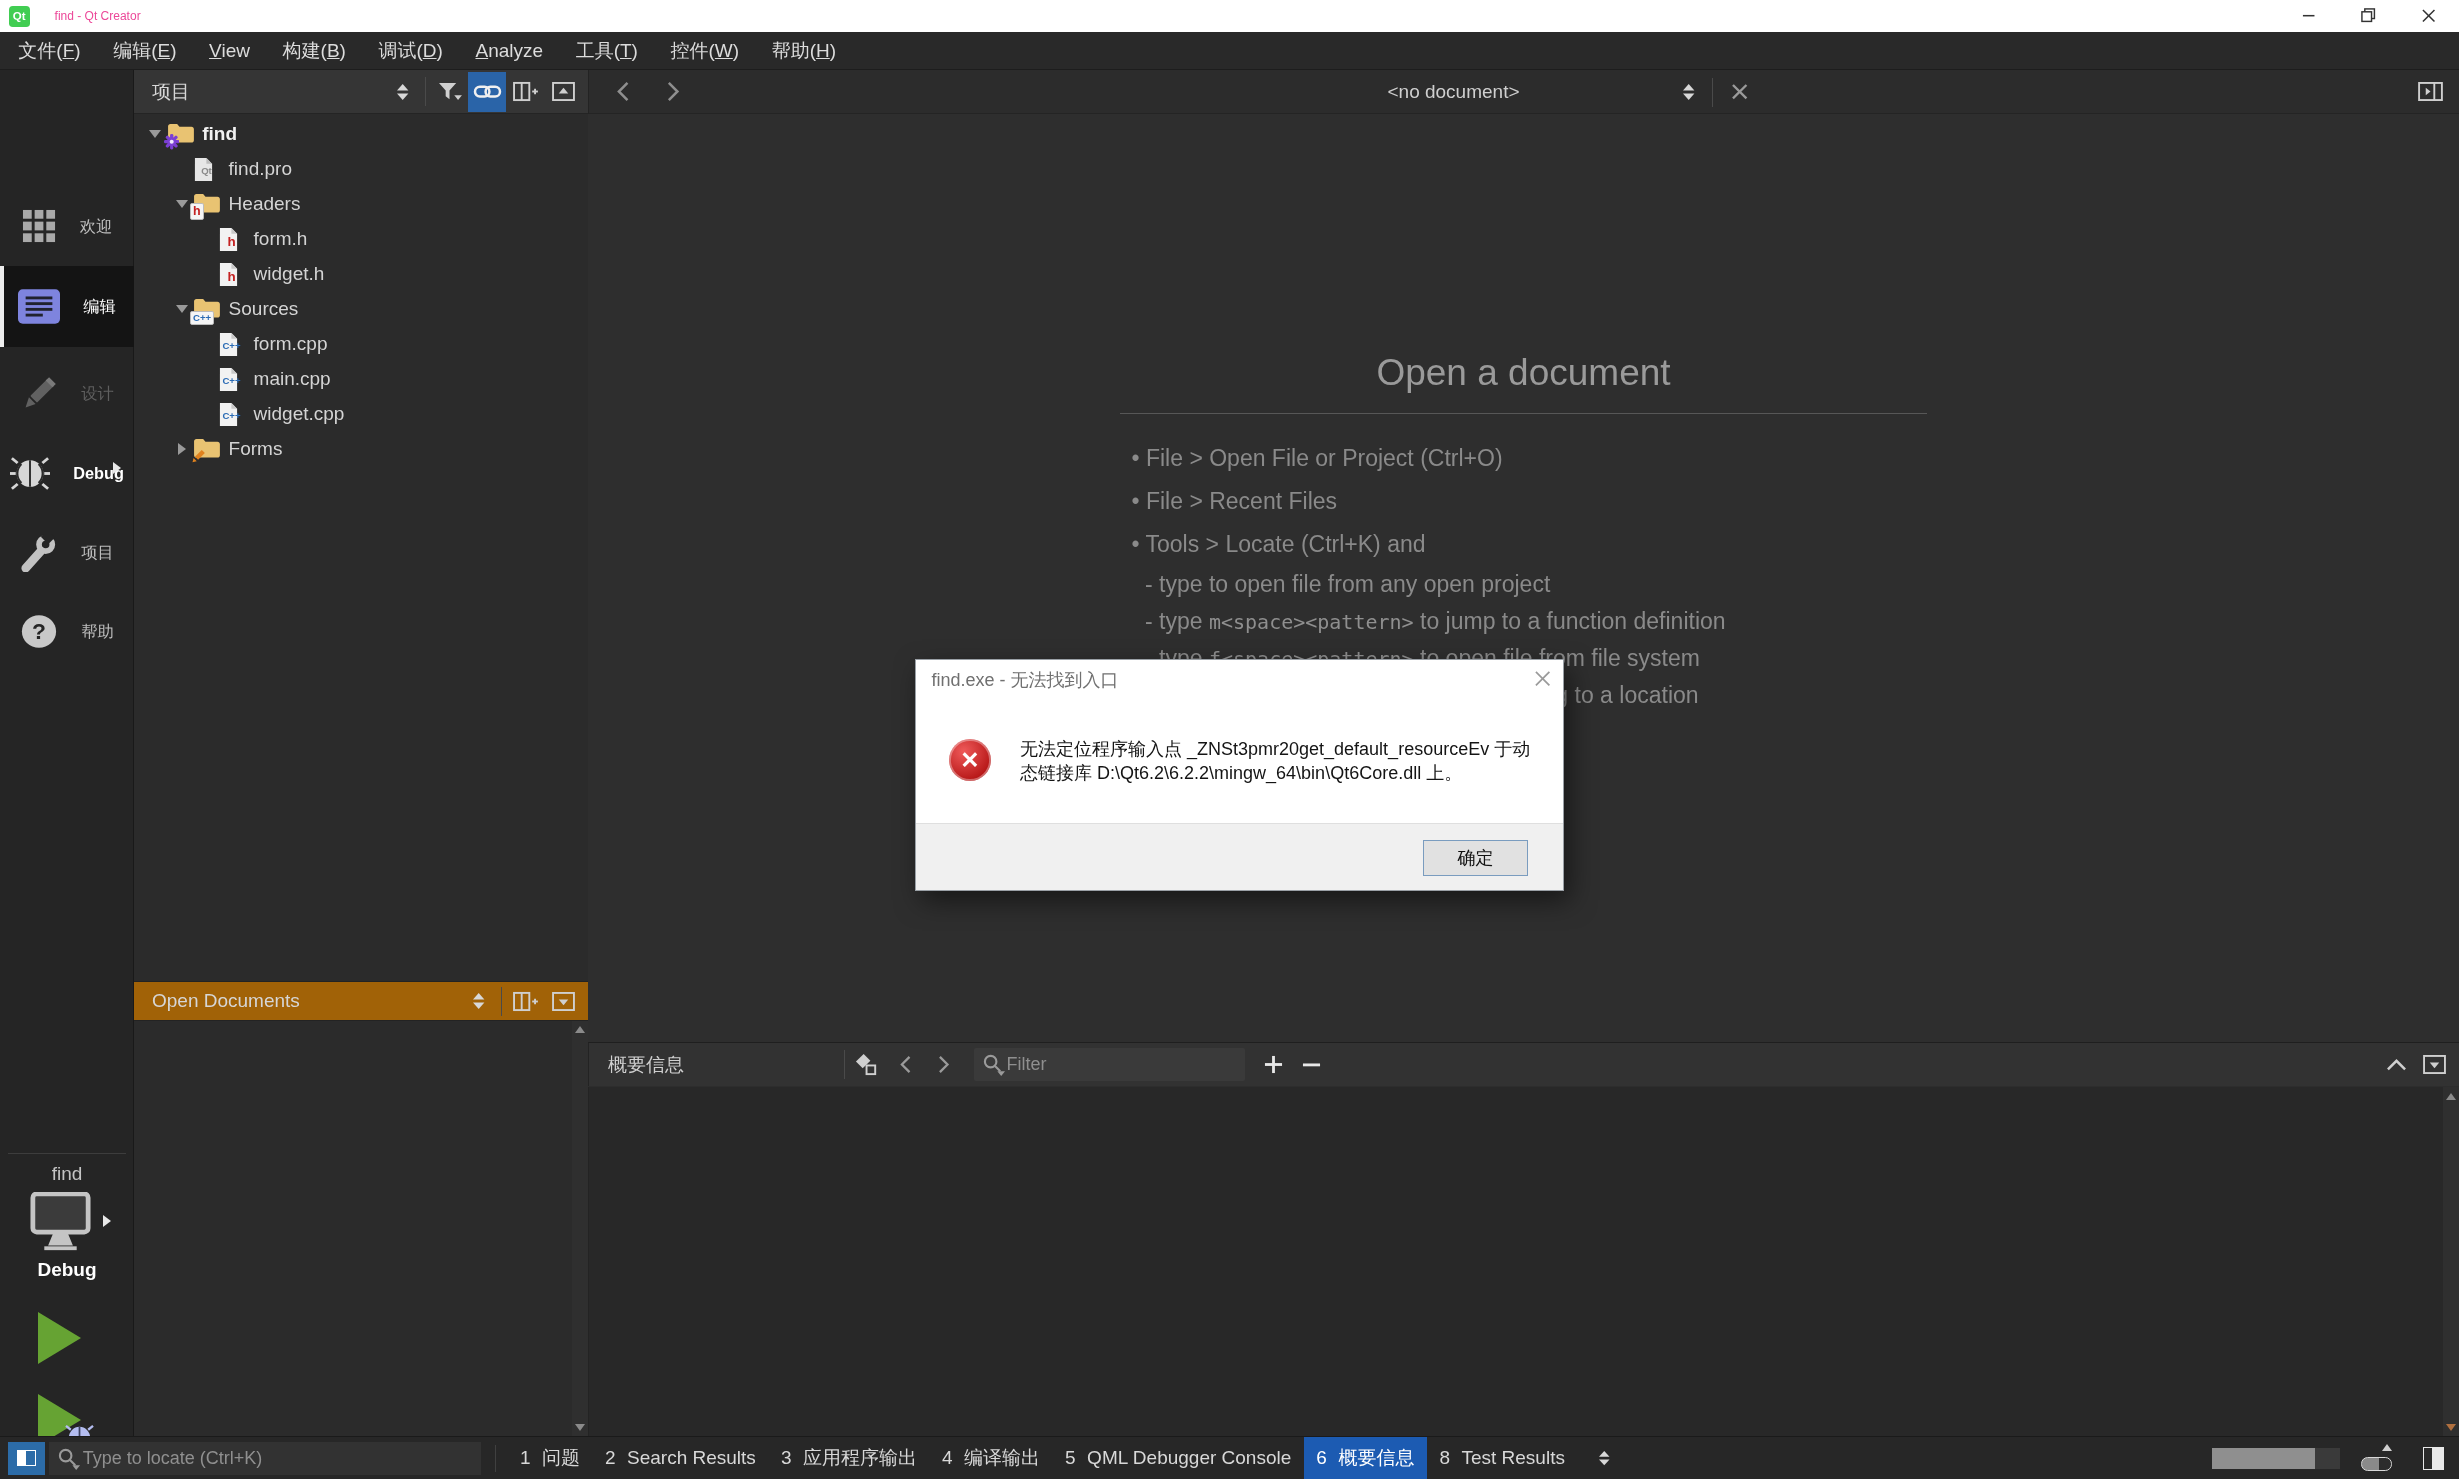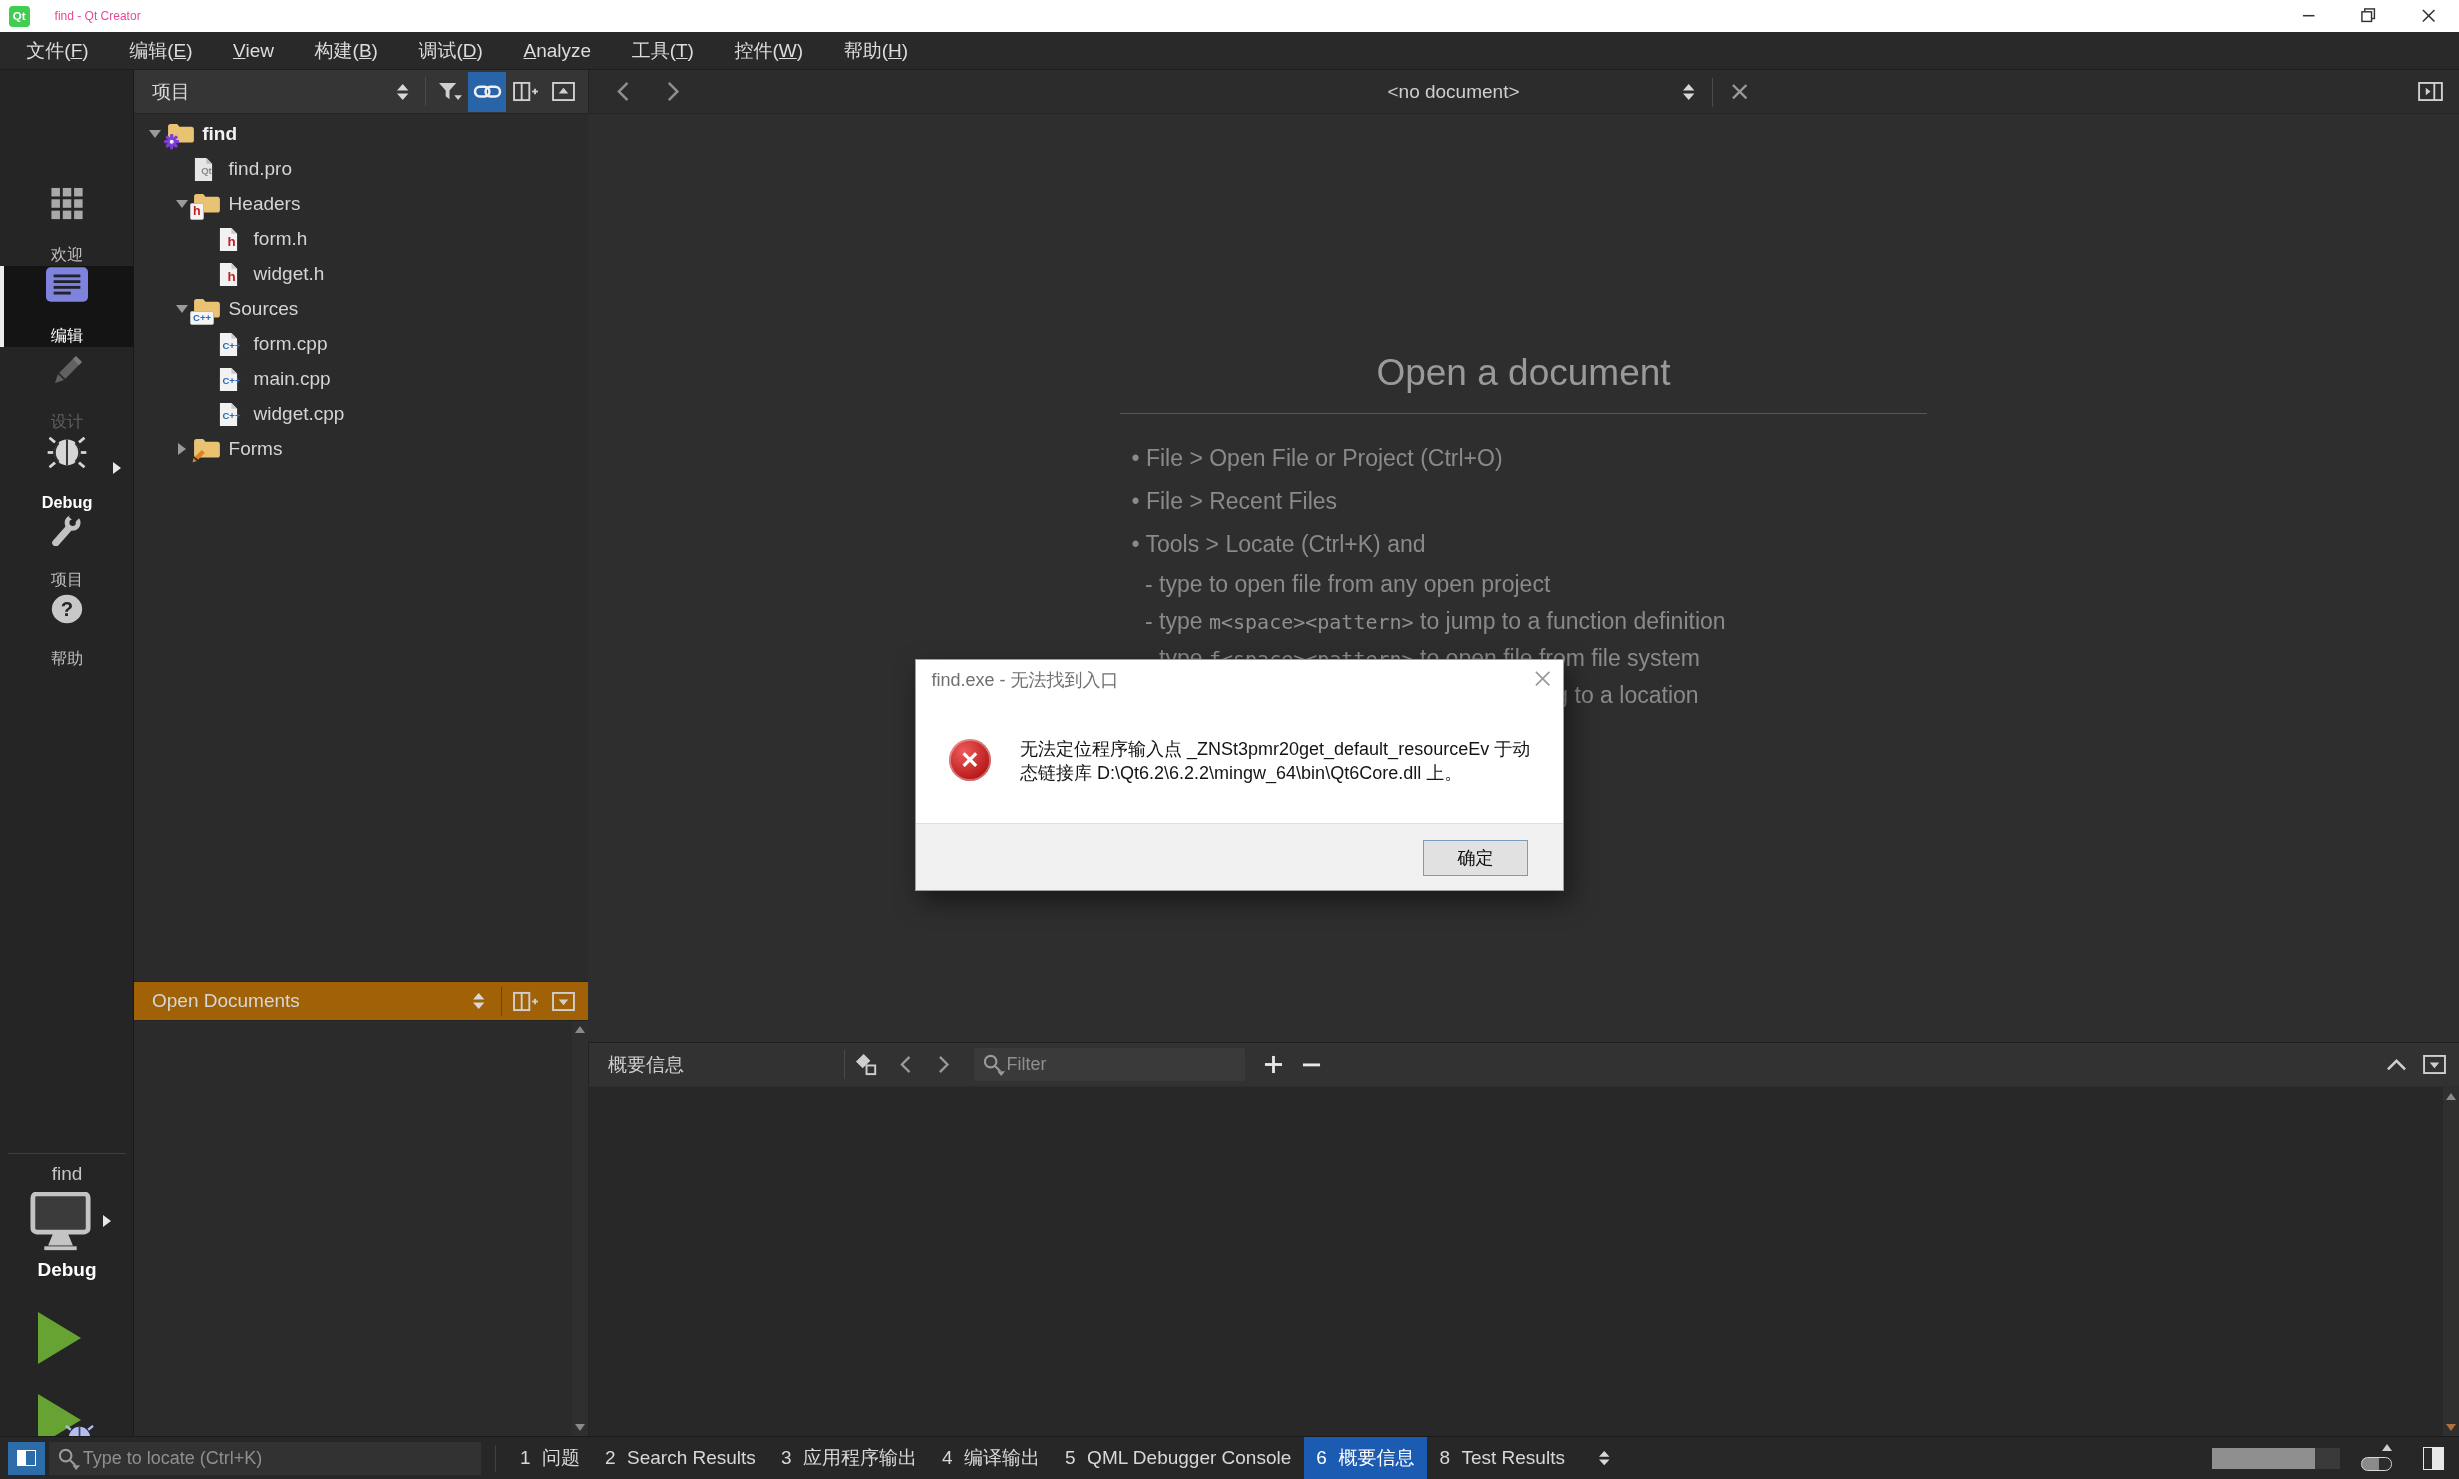--- a/index.html
+++ b/index.html
@@ -12,42 +12,42 @@
             display:flex;align-items:center;}
   .app-icon{width:21px;height:21px;margin-left:8.6px;border-radius:3.8px;background:#41cd52;
             display:flex;align-items:center;justify-content:center;color:#fff;
             font-weight:bold;font-size:11.5px;}
   .title-text{margin-left:25px;color:#ec4899;font-size:12px;}
   .win-controls{margin-left:auto;display:flex;height:100%;}
   .win-btn{width:60px;height:100%;display:flex;align-items:center;justify-content:center;}
 
   
   .menubar{position:absolute;left:0;top:32px;width:2459px;height:38px;background:#292929;
-           display:flex;align-items:center;padding-left:10px;border-bottom:1px solid #1d1d1d;gap:8px;}
+           display:flex;align-items:center;padding-left:2px;border-bottom:1px solid #1d1d1d;}
   .menu-item{padding:0 16.3px;font-size:19px;color:#dcdcdc;white-space:nowrap;}
   .mn{text-decoration:underline;}
 
   
   .navrow-left{position:absolute;left:134px;top:70px;width:454px;height:44px;background:#353535;
                display:flex;align-items:center;border-bottom:1px solid #242424;}
   .navrow-right{position:absolute;left:588px;top:70px;width:1871px;height:44px;background:#2c2c2c;
                 border-bottom:1px solid #242424;border-left:1px solid #232323;}
   .pane-label{margin-left:18px;font-size:19px;color:#d6d6d6;}
   .tool-sp{flex:1;}
   .tbtn{width:38px;height:40px;display:flex;align-items:center;justify-content:center;flex:none;}
   .tbtn.blue{background:#2a64a8;}
   .vdiv{width:1px;height:29px;background:#4a4a4a;margin:0 3.8px;flex:none;}
   .abs{position:absolute;}
   .doc-label{position:absolute;left:711px;top:0;width:307px;height:44px;line-height:44px;
              text-align:center;font-size:19px;color:#cfcfcf;}
 
   
   .sidebar{position:absolute;left:0;top:70px;width:134px;height:1366px;background:#252525;
            border-right:1px solid #191919;}
-  .mode{position:absolute;left:0;width:134px;display:flex;flex-direction:column;
+  .mode{position:absolute;left:0;width:134px;display:flex;
         align-items:center;justify-content:center;gap:23px;}
   .mode.selected{background:#141414;}
   .mode.selected::before{content:"";position:absolute;left:0;top:0;bottom:0;width:3.8px;background:#ededed;}
   .mode-label{font-size:16.3px;color:#bdbdbd;}
   .mode.selected .mode-label{color:#ffffff;}
   .mode.dim .mode-label{color:#5f5f5f;}
   .mode-label.bold{font-weight:bold;color:#fff;}
   .flyout{position:absolute;width:0;height:0;border-top:6.7px solid transparent;
           border-bottom:6.7px solid transparent;border-left:8.6px solid #e8e8e8;}
   .kit-divider{position:absolute;left:7.7px;top:1083px;width:118px;height:1px;background:#3d3d3d;}

